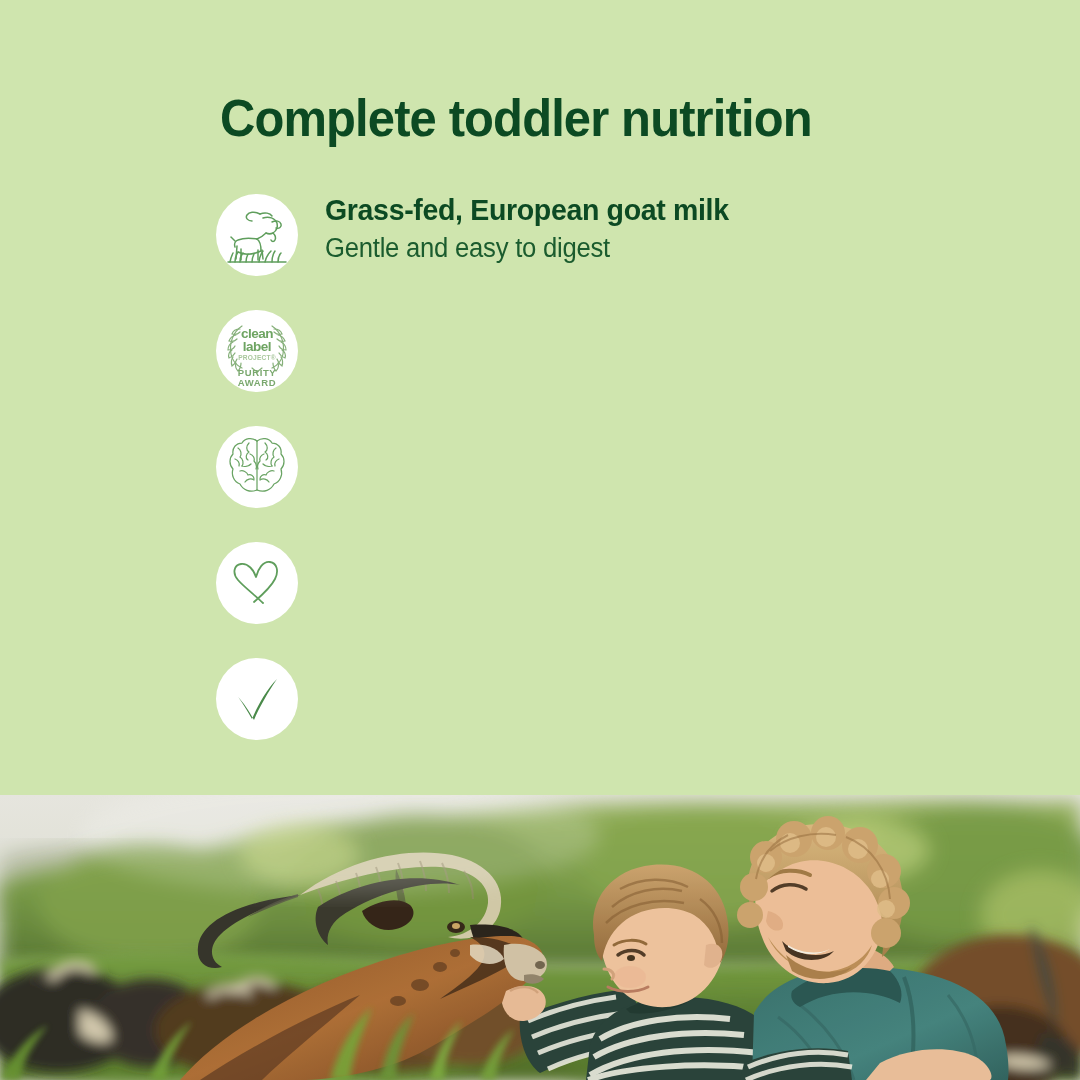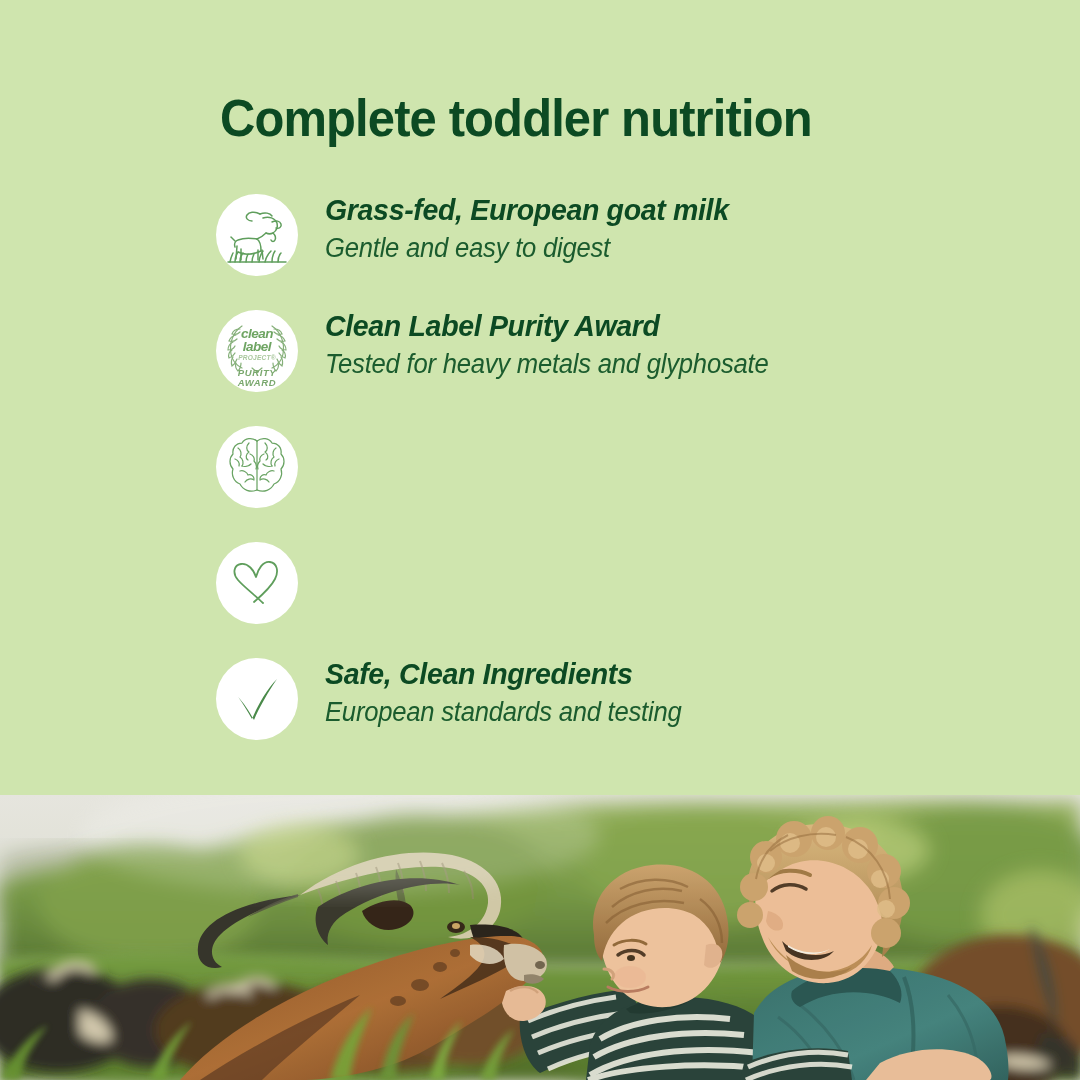--- a/index.html
+++ b/index.html
@@ -43,21 +43,20 @@
 
   .features {
     position: absolute;
     left: 0;
     top: 192px;
     width: 1080px;
   }
   .feature {
     position: relative;
     height: 116px;
-    font-style: italic;
   }
   .badge {
     position: absolute;
     left: 216px;
     top: 2px;
     width: 82px;
     height: 82px;
     border-radius: 50%;
     background: #ffffff;
     display: flex;
@@ -195,24 +194,20 @@
             </g>
             <g text-anchor="middle" font-family="Liberation Sans, sans-serif">
               <text class="seal-text-clean" x="41" y="28" font-size="13.5" letter-spacing="-0.5">clean</text>
               <text class="seal-text-label" x="41" y="41" font-size="13.5" letter-spacing="-0.5">label</text>
               <text x="41" y="50" font-size="6.6" fill="#a9c79d" letter-spacing="0.2" font-weight="bold">PROJECT®</text>
               <text x="41" y="66" font-size="9.5" fill="#7aa86e" letter-spacing="0.6" font-weight="bold">PURITY</text>
               <text x="41" y="76" font-size="9.5" fill="#7aa86e" letter-spacing="0.6" font-weight="bold">AWARD</text>
             </g>
           </svg>
         </div>
-        <div class="ftext">
-          <div class="ftitle">Clean Label Purity Award</div>
-          <div class="fsub">Tested for heavy metals and glyphosate</div>
-        </div>
       </div>
 
       <div class="feature">
         <div class="badge">
           <svg width="82" height="82" viewBox="0 0 82 82" aria-hidden="true">
             <g fill="none" stroke="#6aa464" stroke-width="1.25" stroke-linecap="round" stroke-linejoin="round">
 
               <path d="M41 15 C36 11 29 12 26 17 C20 17 16 22 17 28 C13 32 13 39 17 43 C15 49 18 56 24 58 C27 64 34 67 41 64"></path>
               <path d="M41 15 C46 11 53 12 56 17 C62 17 66 22 65 28 C69 32 69 39 65 43 C67 49 64 56 58 58 C55 64 48 67 41 64"></path>
 
@@ -248,24 +243,20 @@
           </svg>
         </div>
       </div>
 
       <div class="feature">
         <div class="badge">
           <svg width="82" height="82" viewBox="0 0 82 82" aria-hidden="true">
             <path d="M22 39 C26 44 32 54 36 61 C41 49 50 32 61 21
                      C52 34 43 50 38 62 C33 53 27 44 22 39 Z" fill="#4a8a4a"></path>
           </svg>
-        </div>
-        <div class="ftext">
-          <div class="ftitle">Safe, Clean Ingredients</div>
-          <div class="fsub">European standards and testing</div>
         </div>
       </div>
 
     </div>
   </div>
 
   <div class="photo">
     <svg width="1080" height="285" viewBox="0 0 1080 285" aria-hidden="true">
       <defs>
         <linearGradient id="sky" x1="0" y1="0" x2="0" y2="1">

